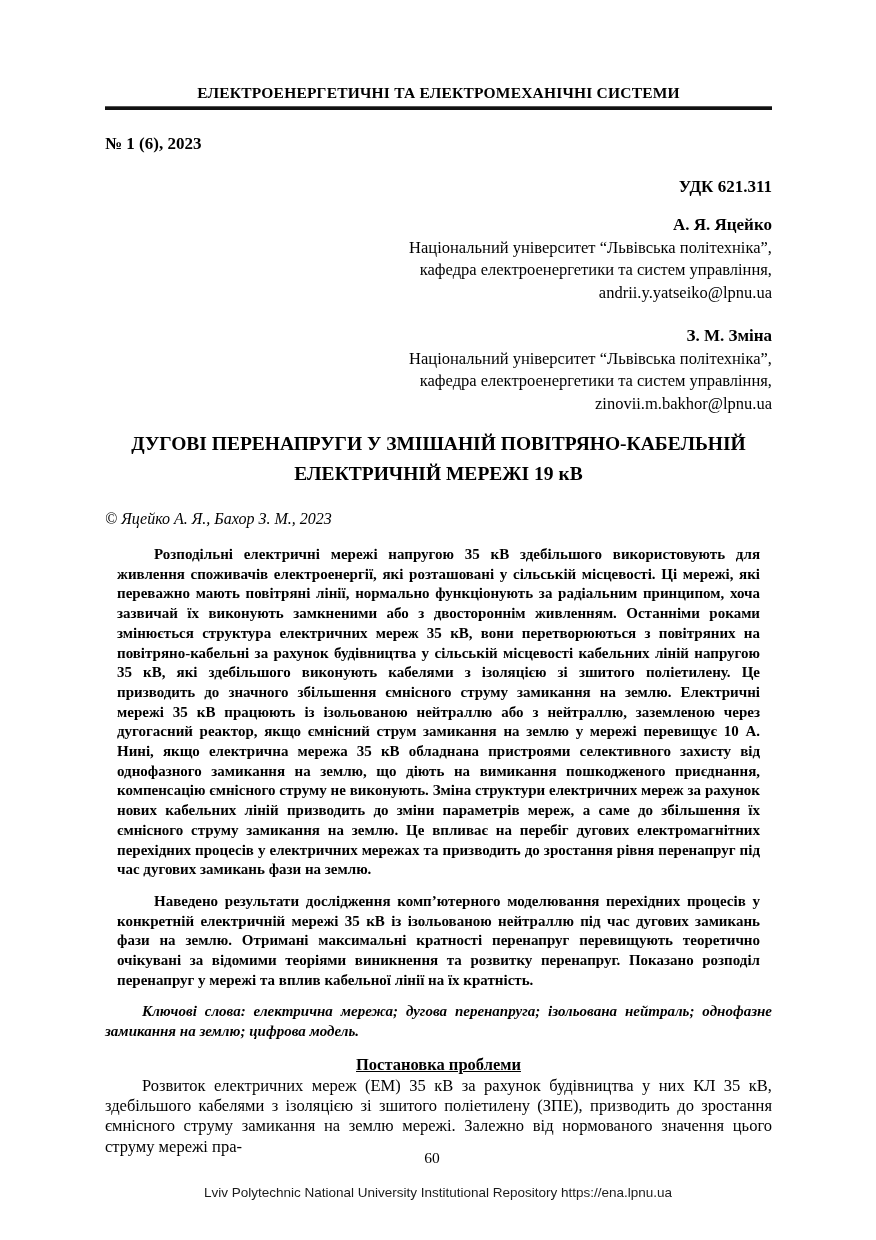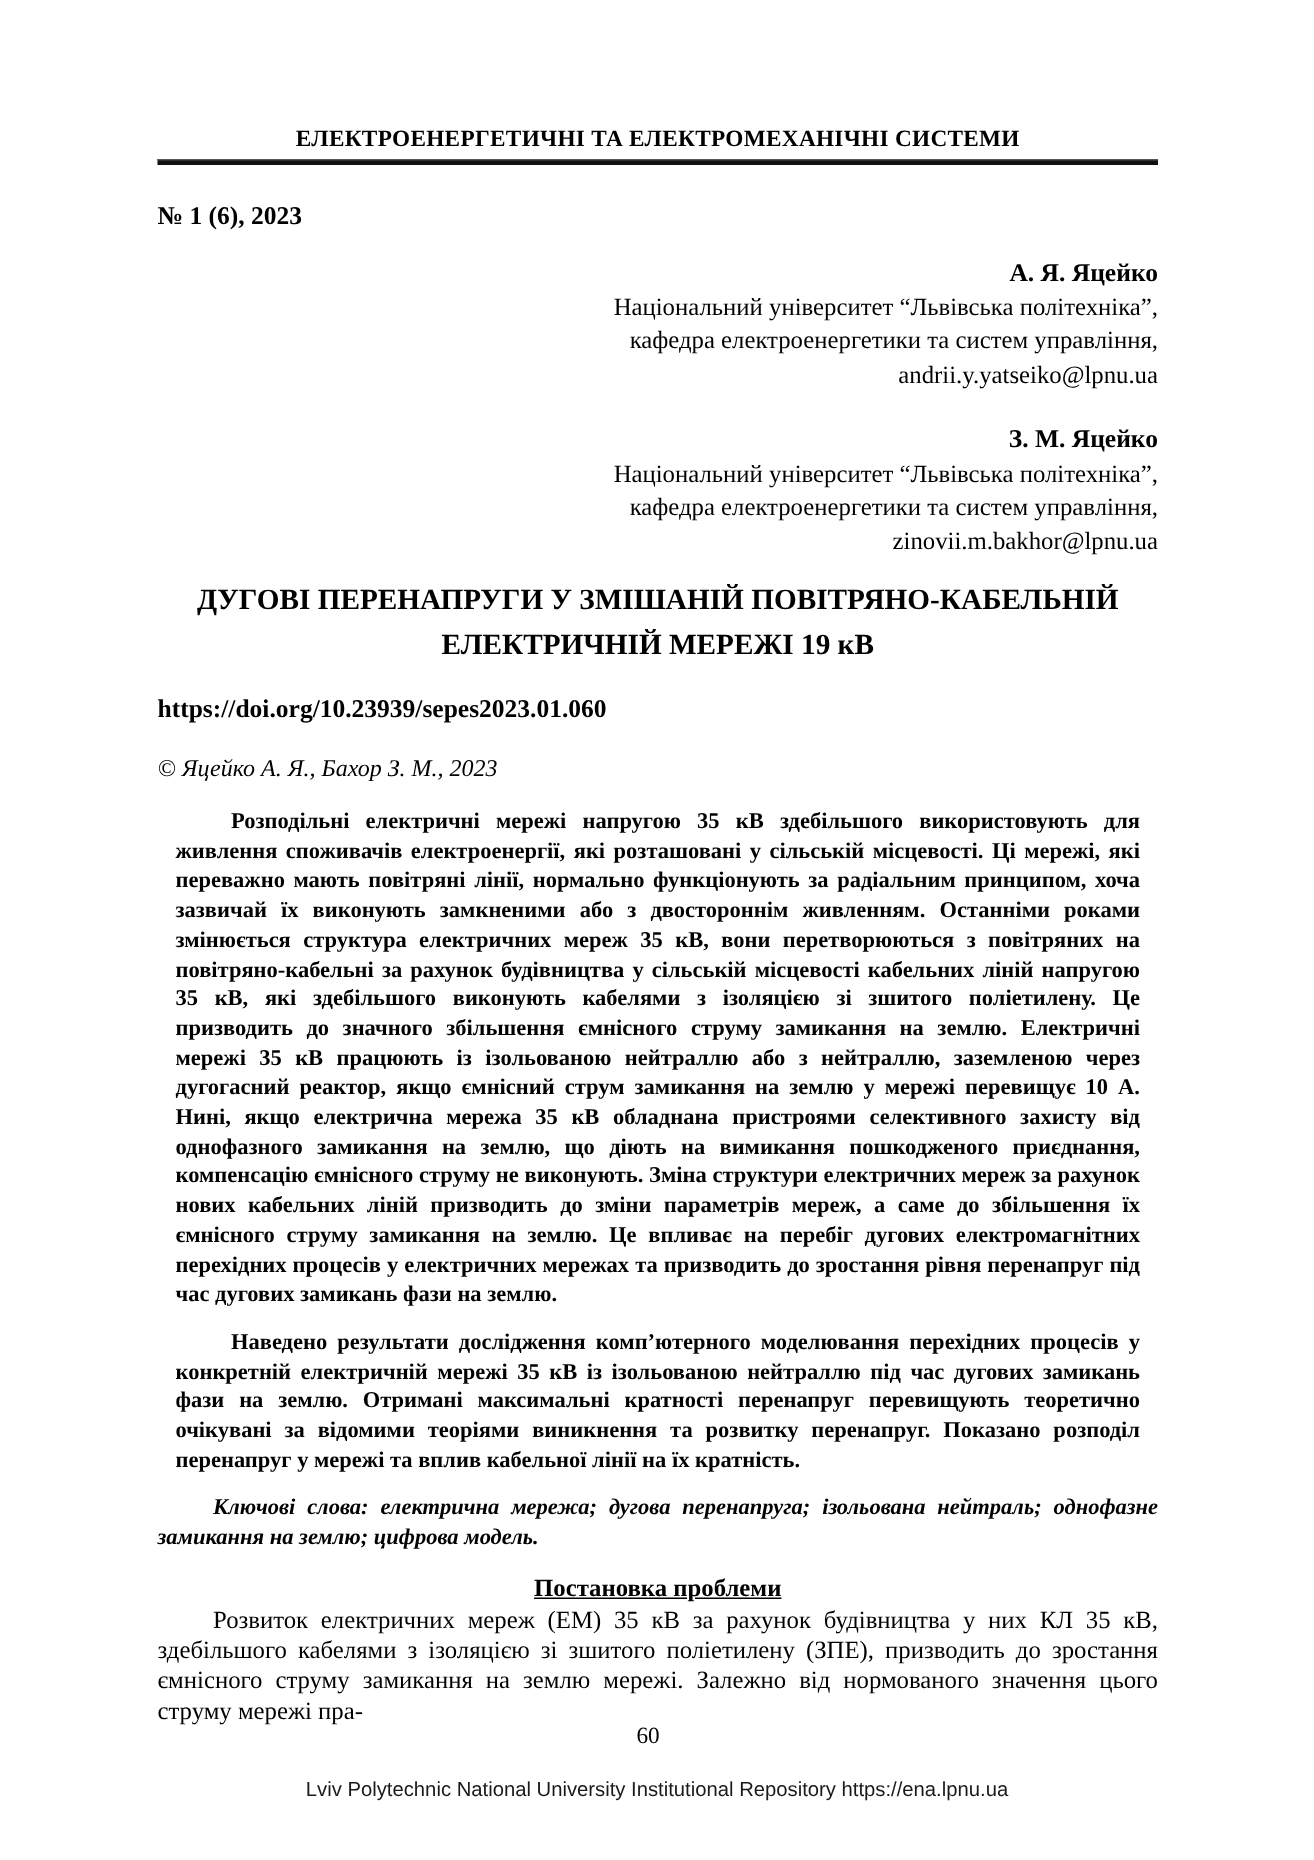--- a/index.html
+++ b/index.html
@@ -130,38 +130,38 @@
 
 <div class="page">
   <div class="content">
 
     <div class="journal-header">ЕЛЕКТРОЕНЕРГЕТИЧНІ ТА ЕЛЕКТРОМЕХАНІЧНІ СИСТЕМИ</div>
 
     <div class="header-rule"></div>
 
     <div class="issue-line">№ 1 (6), 2023</div>
 
+    <div class="udc">УДК 621.311</div>
 
     <div class="author-block">
       <div class="author-name">А. Я. Яцейко</div>
       <div class="affil">Національний університет “Львівська політехніка”,</div>
       <div class="affil">кафедра електроенергетики та систем управління,</div>
       <div class="email">andrii.y.yatseiko@lpnu.ua</div>
     </div>
 
     <div class="author-block second">
-      <div class="author-name">З. М. Яцейко</div>
+      <div class="author-name">З. М. Зміна</div>
       <div class="affil">Національний університет “Львівська політехніка”,</div>
       <div class="affil">кафедра електроенергетики та систем управління,</div>
       <div class="email">zinovii.m.bakhor@lpnu.ua</div>
     </div>
 
     <h1 class="article-title">ДУГОВІ ПЕРЕНАПРУГИ У ЗМІШАНІЙ ПОВІТРЯНО-КАБЕЛЬНІЙ ЕЛЕКТРИЧНІЙ МЕРЕЖІ 19 кВ</h1>
 
-    <div class="doi">https://doi.org/10.23939/sepes2023.01.060</div>
 
     <div class="copyright">© Яцейко А. Я.,  Бахор З. М., 2023</div>
 
     <p class="abstract first">Розподільні електричні мережі напругою 35 кВ здебільшого використовують для живлення споживачів електроенергії, які розташовані у сільській місцевості. Ці мережі, які переважно мають повітряні лінії, нормально функціонують за радіальним принципом, хоча зазвичай їх виконують замкненими або з двостороннім живленням. Останніми роками змінюється структура електричних мереж 35 кВ, вони перетворюються з повітряних на повітряно-кабельні за рахунок будівництва у сільській місцевості кабельних ліній напругою 35 кВ, які здебільшого виконують кабелями з ізоляцією зі зшитого поліетилену. Це призводить до значного збільшення ємнісного струму замикання на землю. Електричні мережі 35 кВ працюють із ізольованою нейтраллю або з нейтраллю, заземленою через дугогасний реактор, якщо ємнісний струм замикання на землю у мережі перевищує 10 А. Нині, якщо електрична мережа 35 кВ обладнана пристроями селективного захисту від однофазного замикання на землю, що діють на вимикання пошкодженого приєднання, компенсацію ємнісного струму не виконують. Зміна структури електричних мереж за рахунок нових кабельних ліній призводить до зміни параметрів мереж, а саме до збільшення їх ємнісного струму замикання на землю. Це впливає на перебіг дугових електромагнітних перехідних процесів у електричних мережах та призводить до зростання рівня перенапруг під час дугових замикань фази на землю.</p>
 
     <p class="abstract">Наведено результати дослідження комп’ютерного моделювання перехідних процесів у конкретній електричній мережі 35 кВ із ізольованою нейтраллю під час дугових замикань фази на землю. Отримані максимальні кратності перенапруг перевищують теоретично очікувані за відомими теоріями виникнення та розвитку перенапруг. Показано розподіл перенапруг у мережі та вплив кабельної лінії на їх кратність.</p>
 
     <p class="keywords"><span>Ключові слова:</span><span> електрична мережа; дугова перенапруга; ізольована нейтраль; однофазне замикання на землю; цифрова модель.</span></p>
 
     <div class="section-heading">Постановка проблеми</div>

